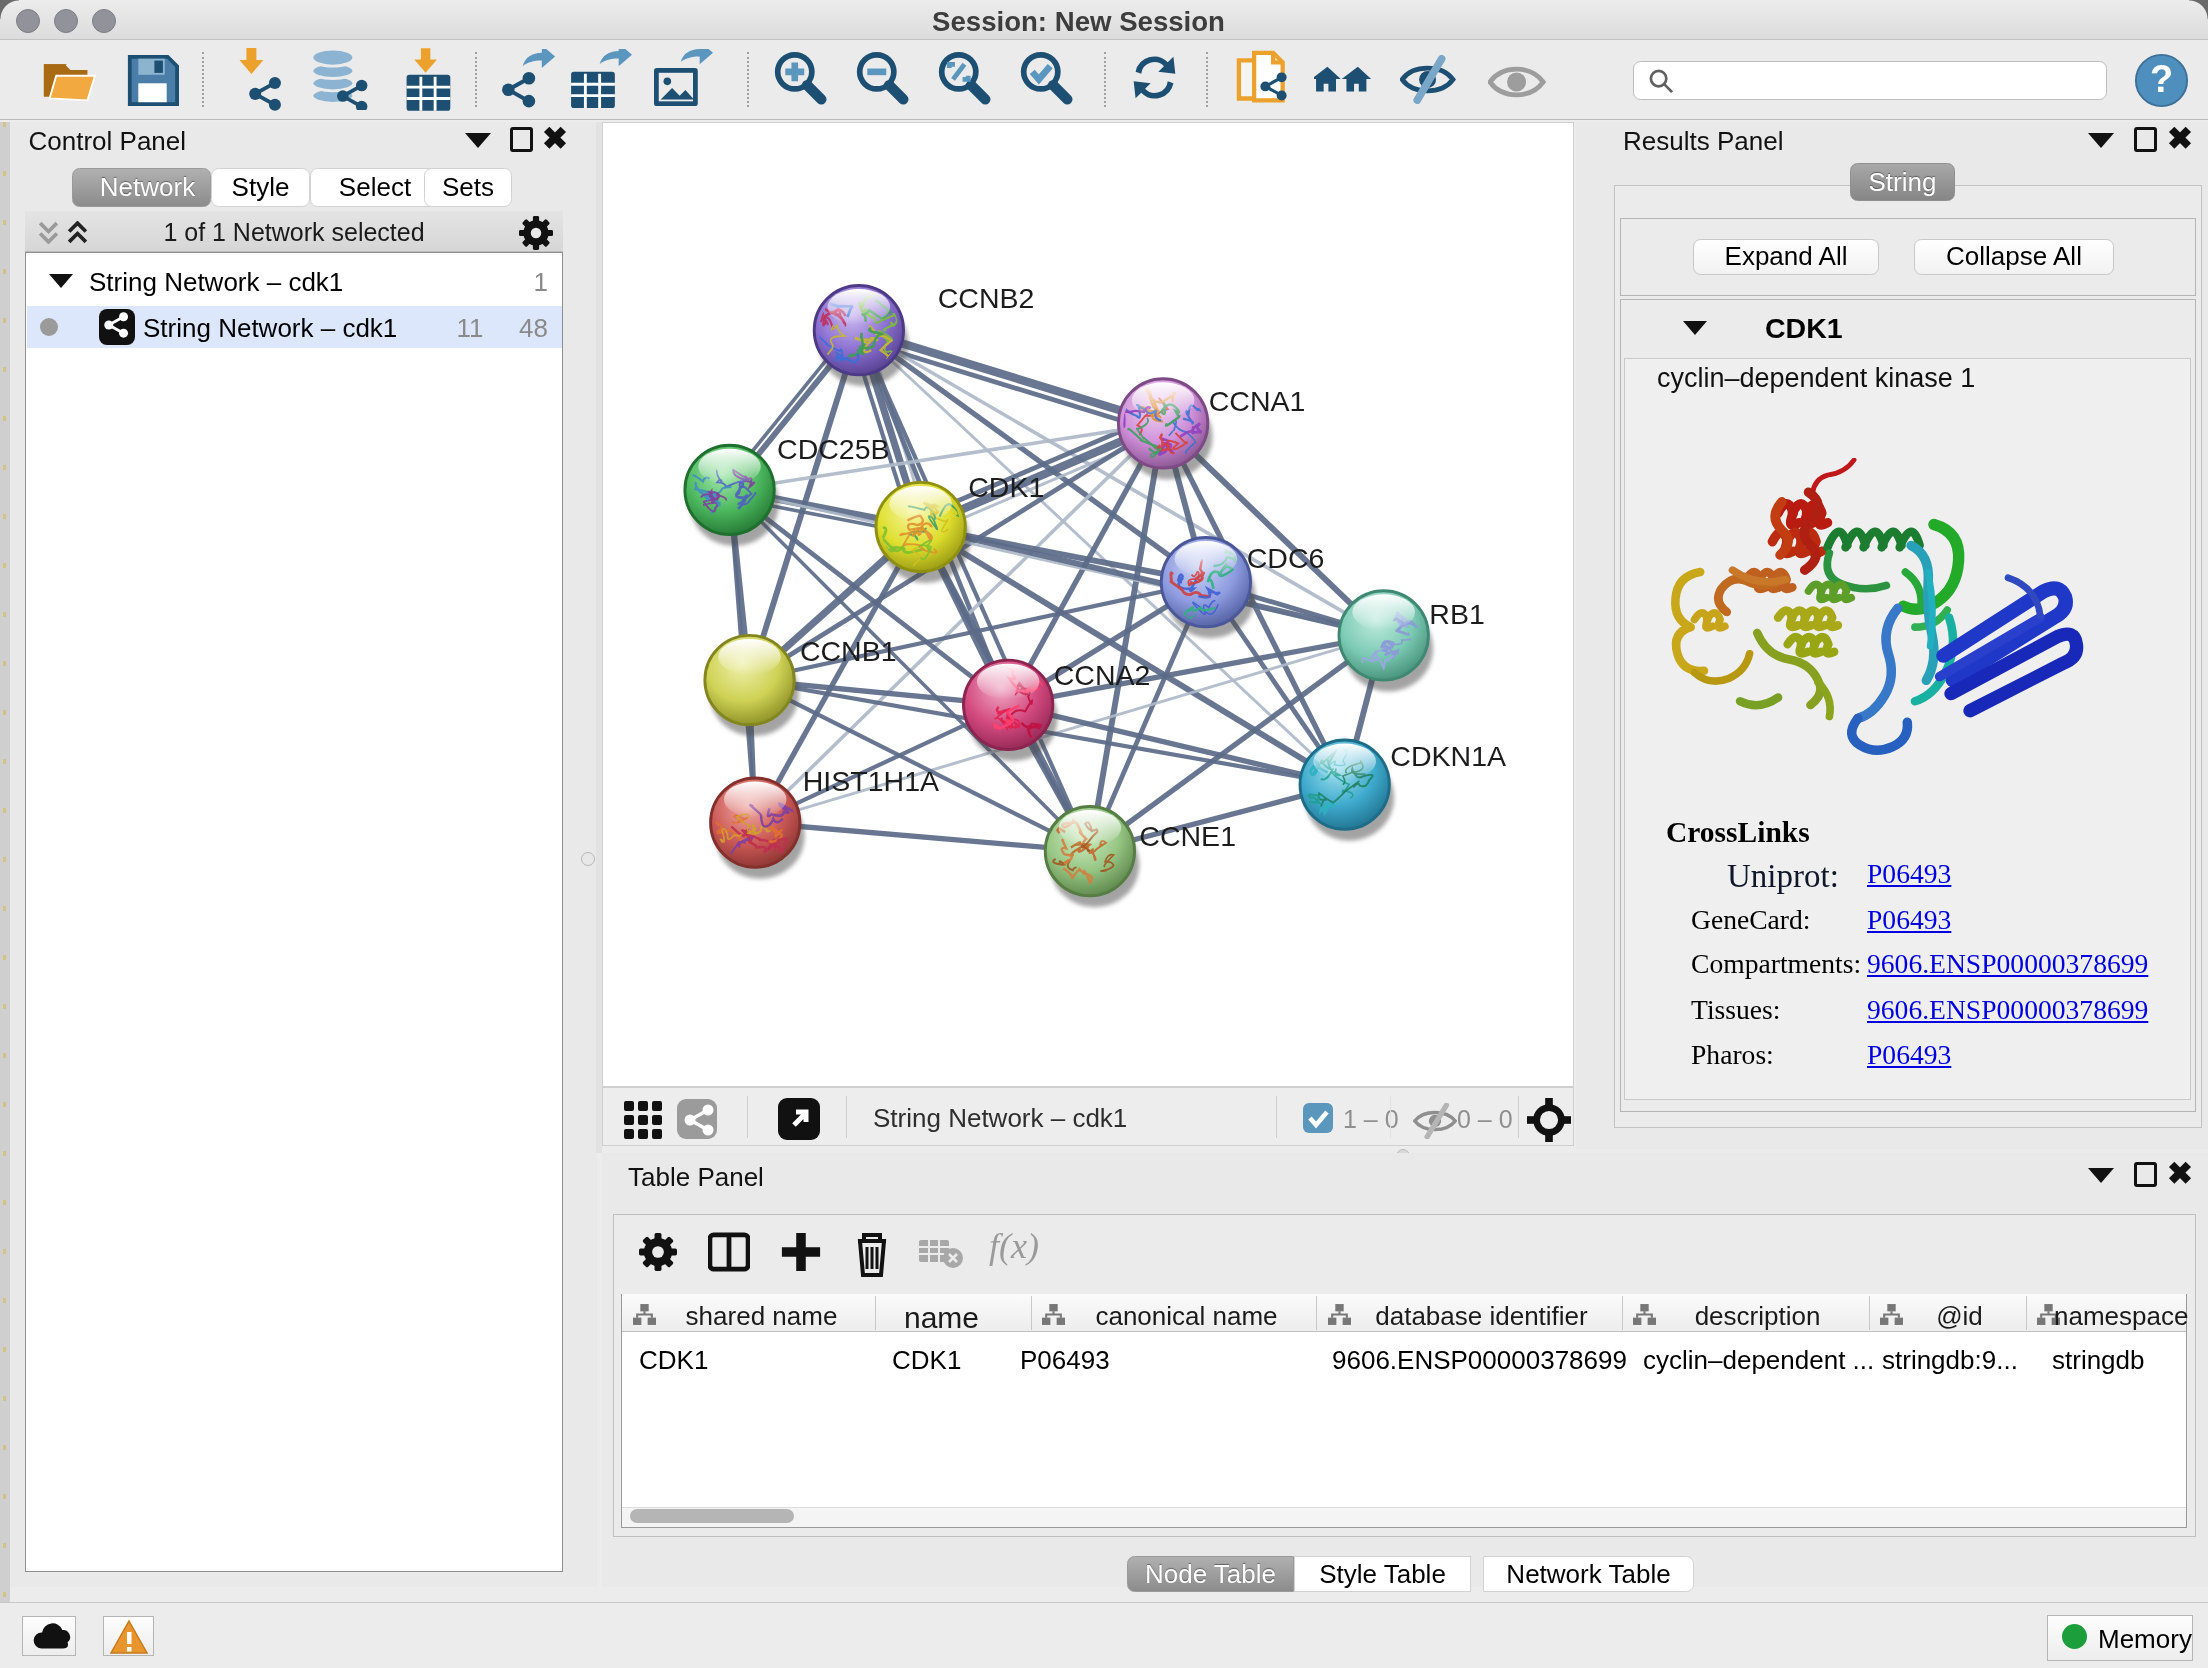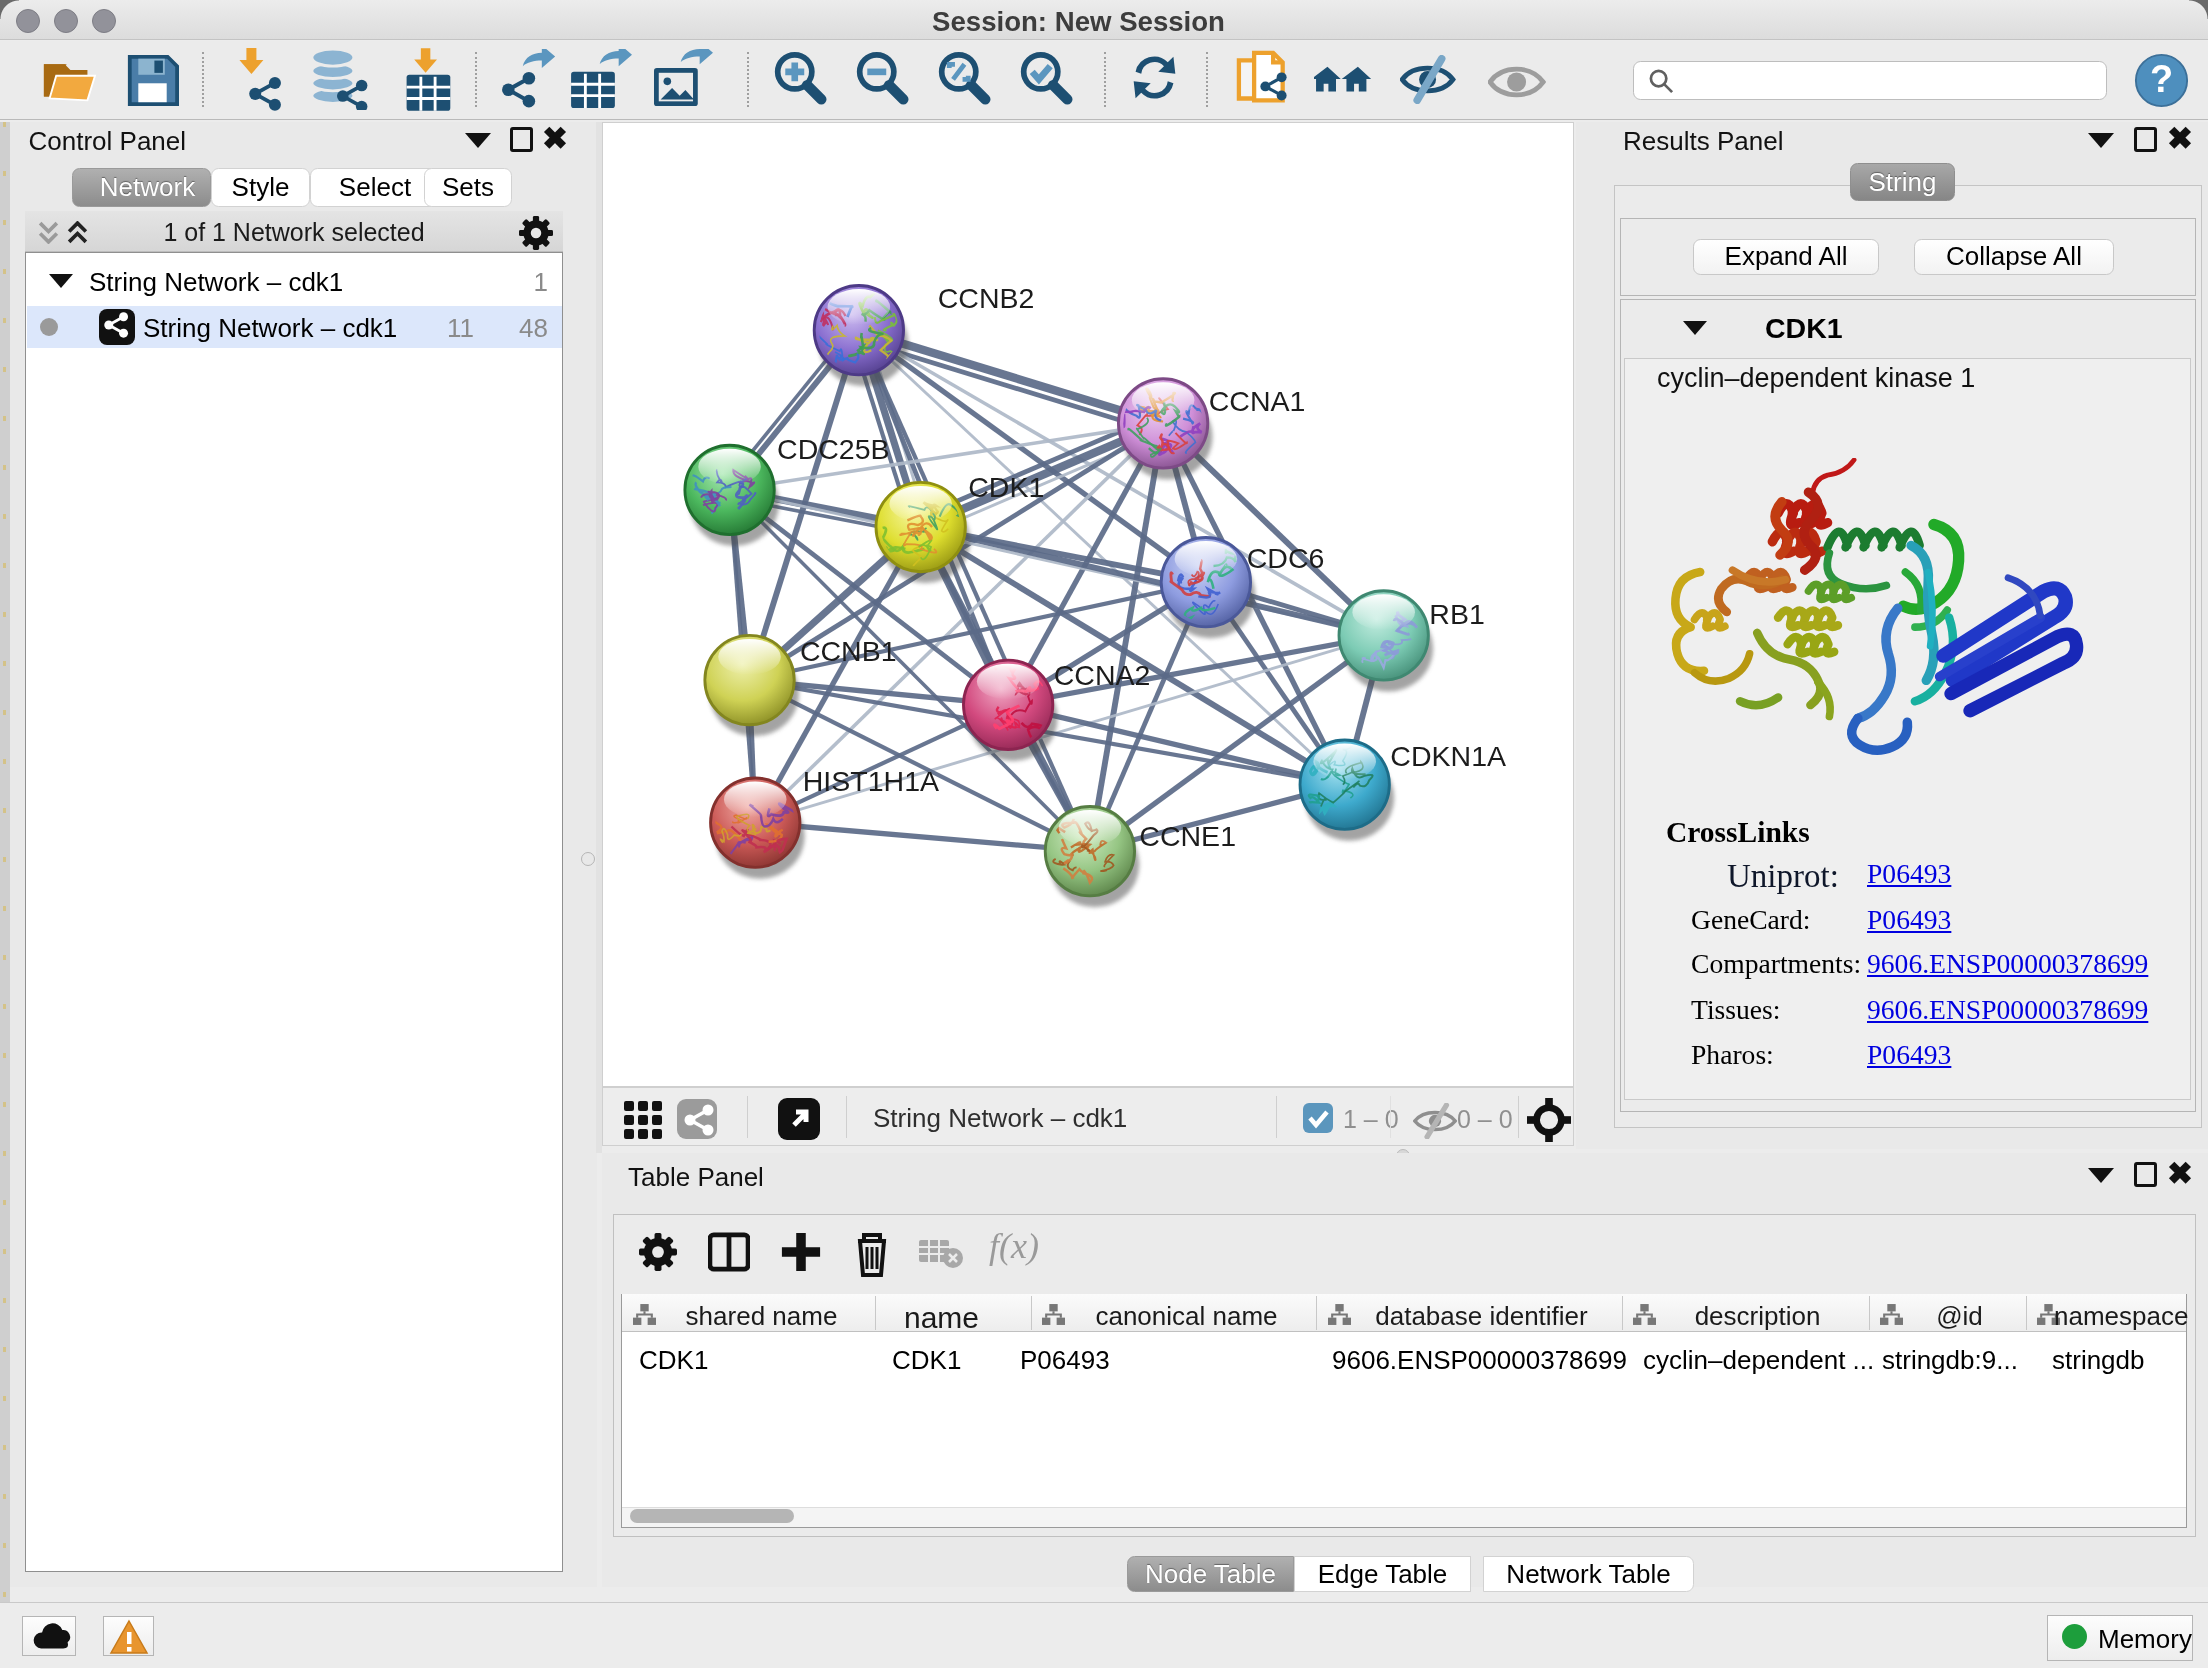--- a/index.html
+++ b/index.html
@@ -231,21 +231,21 @@
 <svg class="abs" style="left:99px;top:309px;" width="36" height="36" viewBox="0 0 36 36">
     <rect x="0" y="0" width="36" height="36" rx="8" fill="#111"></rect>
     <g transform="translate(6.5,4.5) scale(0.82)" fill="#fff">
 <circle cx="22" cy="4" r="5.5"></circle>
       <circle cx="4" cy="14" r="5.5"></circle>
       <circle cx="22" cy="24" r="5.5"></circle>
 <path d="M22 4 L4 14 L22 24" stroke="#fff" stroke-width="3.5" fill="none"></path>
     </g>
   </svg>
 <div class="abs" style="left:143px;top:313px;font-size:26px;color:#000;">String Network – cdk1</div>
-<div class="abs" style="left:447px;top:313px;width:46px;text-align:left;font-size:26px;color:#8a8a8a;">11</div>
+<div class="abs" style="left:447px;top:313px;width:46px;text-align:center;font-size:26px;color:#8a8a8a;">11</div>
 <div class="abs" style="left:502px;top:313px;width:46px;text-align:right;font-size:26px;color:#8a8a8a;">48</div>
 <div class="abs" style="left:596px;top:122px;width:5.7px;height:1031px;background:#e2e2e2;"></div>
 <div class="abs" style="left:602px;top:122px;width:972px;height:965px;background:#ffffff;border:1px solid #cfcfcf;"></div>
 <div class="abs" style="left:581px;top:852px;width:14.3px;height:14.3px;border-radius:50%;background:#e8e8e8;border:1.4px solid #b5b5b5;"></div>
 <div class="abs" style="left:1603px;top:632px;width:14.3px;height:14.3px;border-radius:50%;background:#e8e8e8;border:1.4px solid #b5b5b5;"></div>
 <div class="abs" style="left:1396px;top:1149px;width:14.3px;height:14.3px;border-radius:50%;background:#d8d8d8;border:1.4px solid #bbb;"></div>
 <svg class="abs" style="left:602px;top:122px;" width="972" height="965" viewBox="0 0 1022 1015">
     <defs>
       <radialGradient id="gCCNB2" cx="0.42" cy="0.32" r="0.75">
 <stop offset="0" stop-color="#cdbcf0"></stop>
@@ -788,21 +788,21 @@
 <div class="abs" style="left:639px;top:1345px;font-size:26px;color:#000;">CDK1</div>
 <div class="abs" style="left:892px;top:1345px;font-size:26px;color:#000;">CDK1</div>
 <div class="abs" style="left:1020px;top:1345px;font-size:26px;color:#000;">P06493</div>
 <div class="abs" style="left:1332px;top:1345px;font-size:26px;color:#000;">9606.ENSP00000378699</div>
 <div class="abs" style="left:1643px;top:1345px;font-size:26px;color:#000;">cyclin–dependent ...</div>
 <div class="abs" style="left:1882px;top:1345px;font-size:26px;color:#000;">stringdb:9...</div>
 <div class="abs" style="left:2052px;top:1345px;font-size:26px;color:#000;">stringdb</div>
 <div class="abs" style="left:622px;top:1507px;width:1564px;height:20px;background:#f4f4f4;border-top:1px solid #ddd;"></div>
 <div class="abs" style="left:630px;top:1509px;width:164px;height:14.3px;background:#b5b5b5;border-radius:7.6px;"></div>
 <div class="abs tab tabsel" style="left:1127px;top:1556px;width:167px;height:36px;line-height:34px;border-radius:7.6px 0 0 7.6px;">Node Table</div>
-<div class="abs tab" style="left:1294px;top:1556px;width:177px;height:36px;line-height:34px;border-radius:0;">Edge Table</div>
+<div class="abs tab" style="left:1294px;top:1556px;width:177px;height:36px;line-height:34px;border-radius:0;">Style Table</div>
 <div class="abs tab" style="left:1471px;top:1556px;width:211px;height:36px;line-height:34px;border-radius:0 7.6px 7.6px 0;margin-left:12px;">Network Table</div>
 <div class="abs" style="left:0;top:1602px;width:2208px;height:67px;background:#ececec;border-top:1.9px solid #c9c9c9;"></div>
 <div class="abs" style="left:22px;top:1616px;width:54px;height:40px;background:linear-gradient(#fdfdfd,#ededed);border:1.9px solid #b5b5b5;"></div>
 <svg class="abs" style="left:27.6px;top:1622px;" width="44" height="30" viewBox="0 0 48 34">
     <path d="M14 30 a9 9 0 0 1 1 -18 a12 12 0 0 1 23 -3 a8 8 0 0 1 6 14 q2 7 -5 7 Z" fill="#111"></path>
   </svg>
 <div class="abs" style="left:103px;top:1616px;width:51px;height:40px;background:linear-gradient(#fdfdfd,#ededed);border:1.9px solid #b5b5b5;"></div>
 <svg class="abs" style="left:109px;top:1619px;" width="40" height="36" viewBox="0 0 40 36">
     <path d="M20 2 L38 34 L2 34 Z" fill="#e8952e" stroke="#c87b1a" stroke-width="1.5"></path>
     <rect x="18" y="13" width="4.5" height="12" fill="#fff"></rect>

